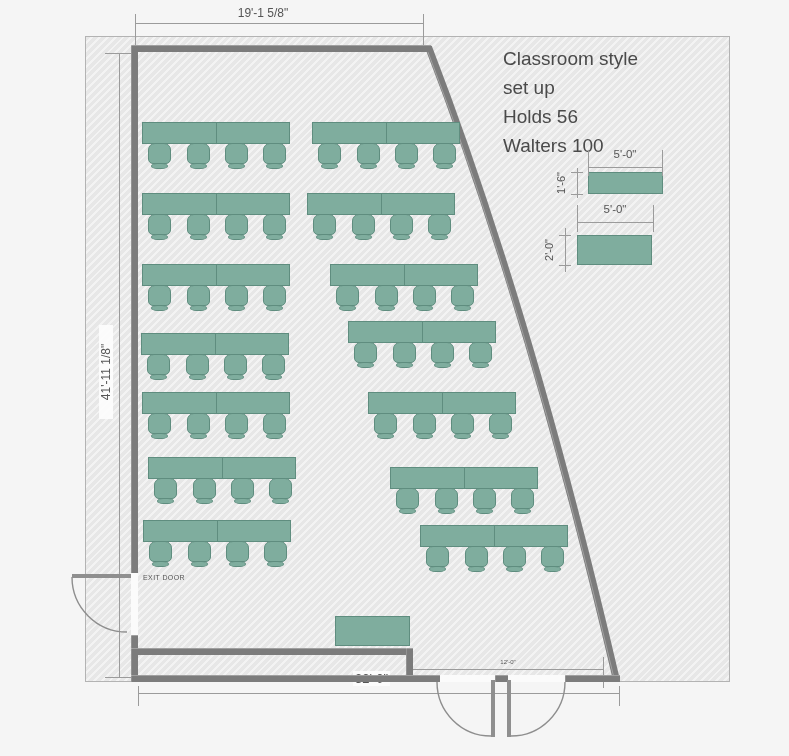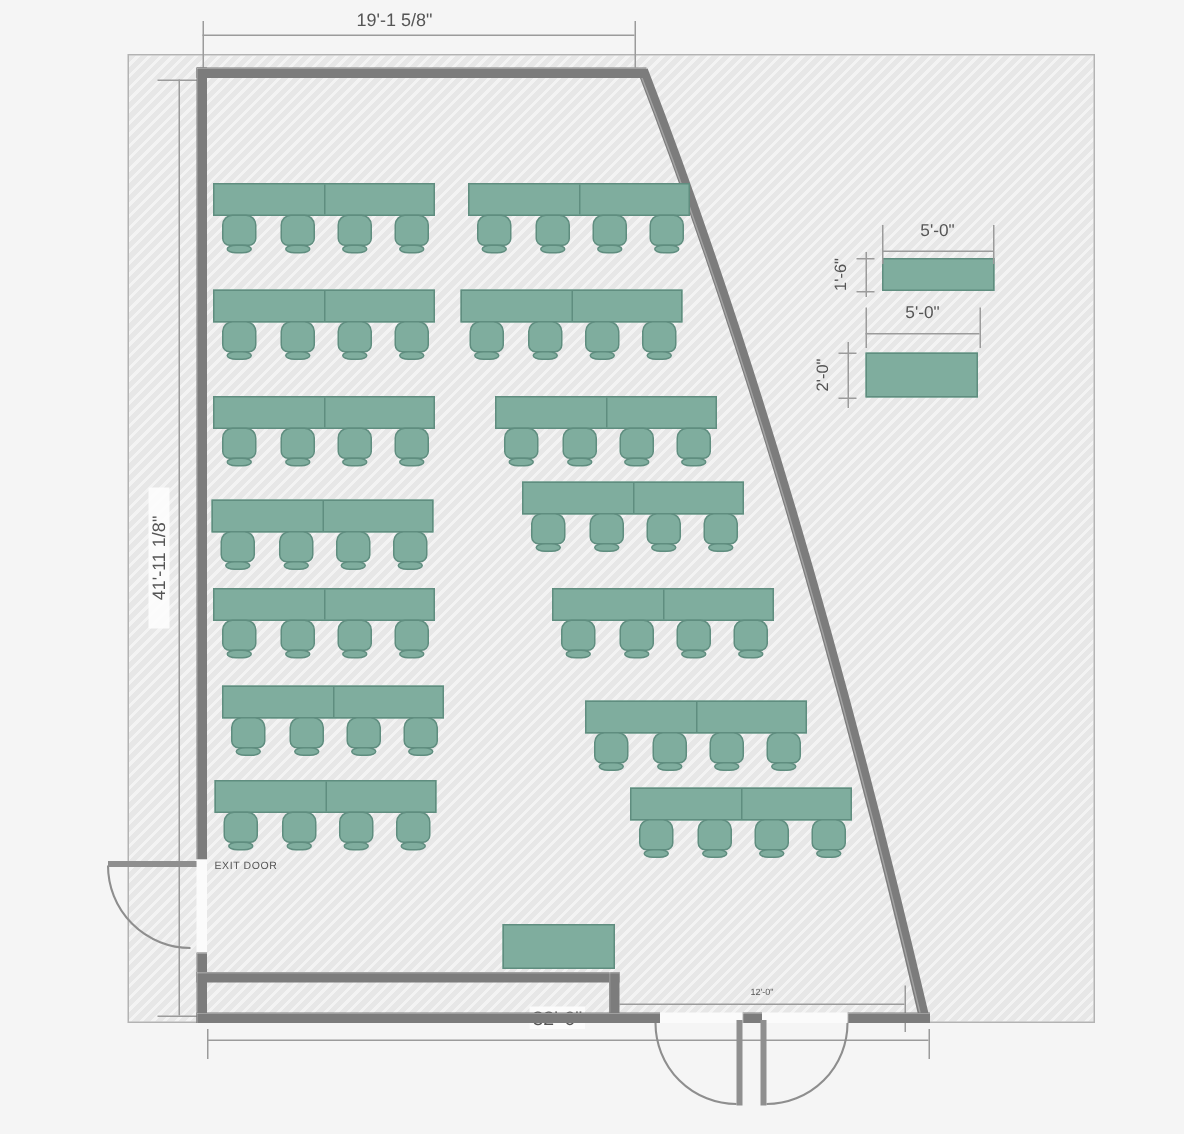--- a/index.html
+++ b/index.html
@@ -356,20 +356,26 @@
       </div>
       <div class="chair" style="left: 541px; top: 546px;">
         <div class="seat"></div>
         <div class="back"></div>
       </div>
       <div class="podium" style="left: 335px; top: 616px; width: 75px; height: 30px;"></div>
     </div>
 
   <div class="exit-label">EXIT DOOR</div>
 
+  <div class="title">
+    <div>Classroom style</div>
+    <div>set up</div>
+    <div>Holds 56</div>
+    <div>Walters 100</div>
+  </div>
 
   <div class="legend-table" style="left:588px;top:172px;width:75px;height:22px;"></div>
   <div class="dlh" style="left:588px;top:167px;width:74px;"></div>
   <div class="dlv" style="left:588px;top:150px;height:26px;"></div>
   <div class="dlv" style="left:662px;top:150px;height:26px;"></div>
   <div class="dim-text" style="left:595px;top:148px;width:60px;font-size:11.5px;">5'-0"</div>
   <div class="dlv" style="left:577px;top:168px;height:30px;"></div>
   <div class="dlh" style="left:571px;top:172px;width:12px;"></div>
   <div class="dlh" style="left:571px;top:194px;width:12px;"></div>
   <div class="dim-text rot" style="left:541px;top:177px;width:40px;font-size:11px;">1'-6"</div>

